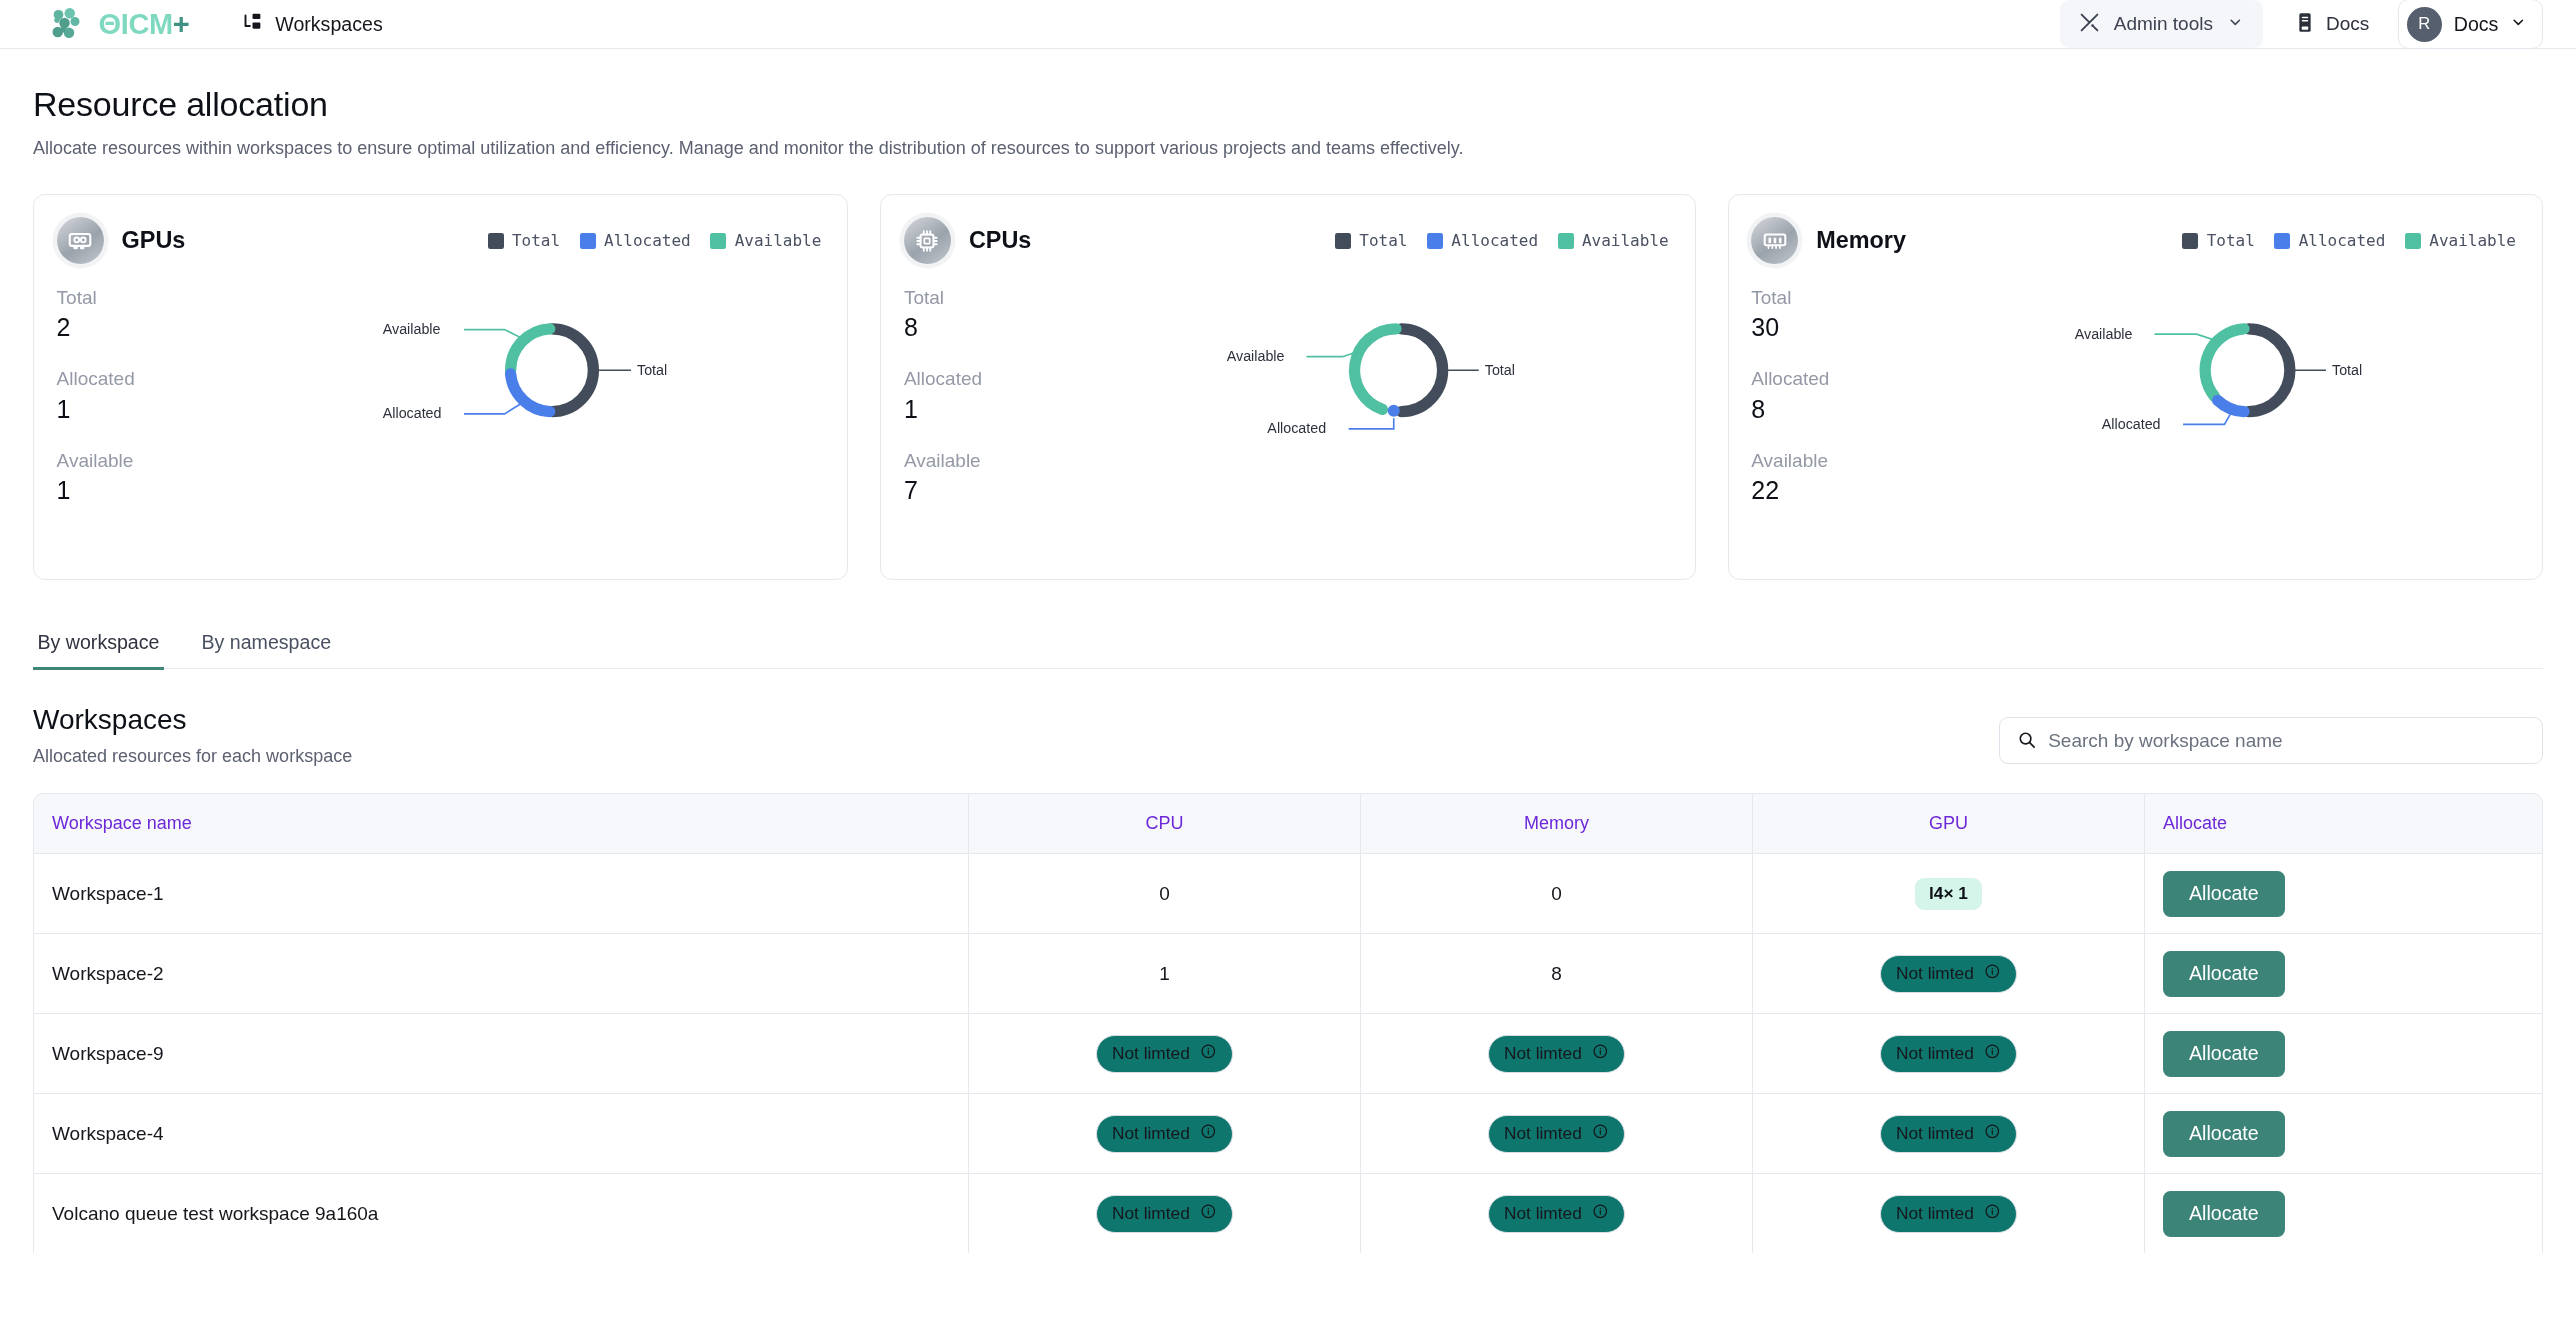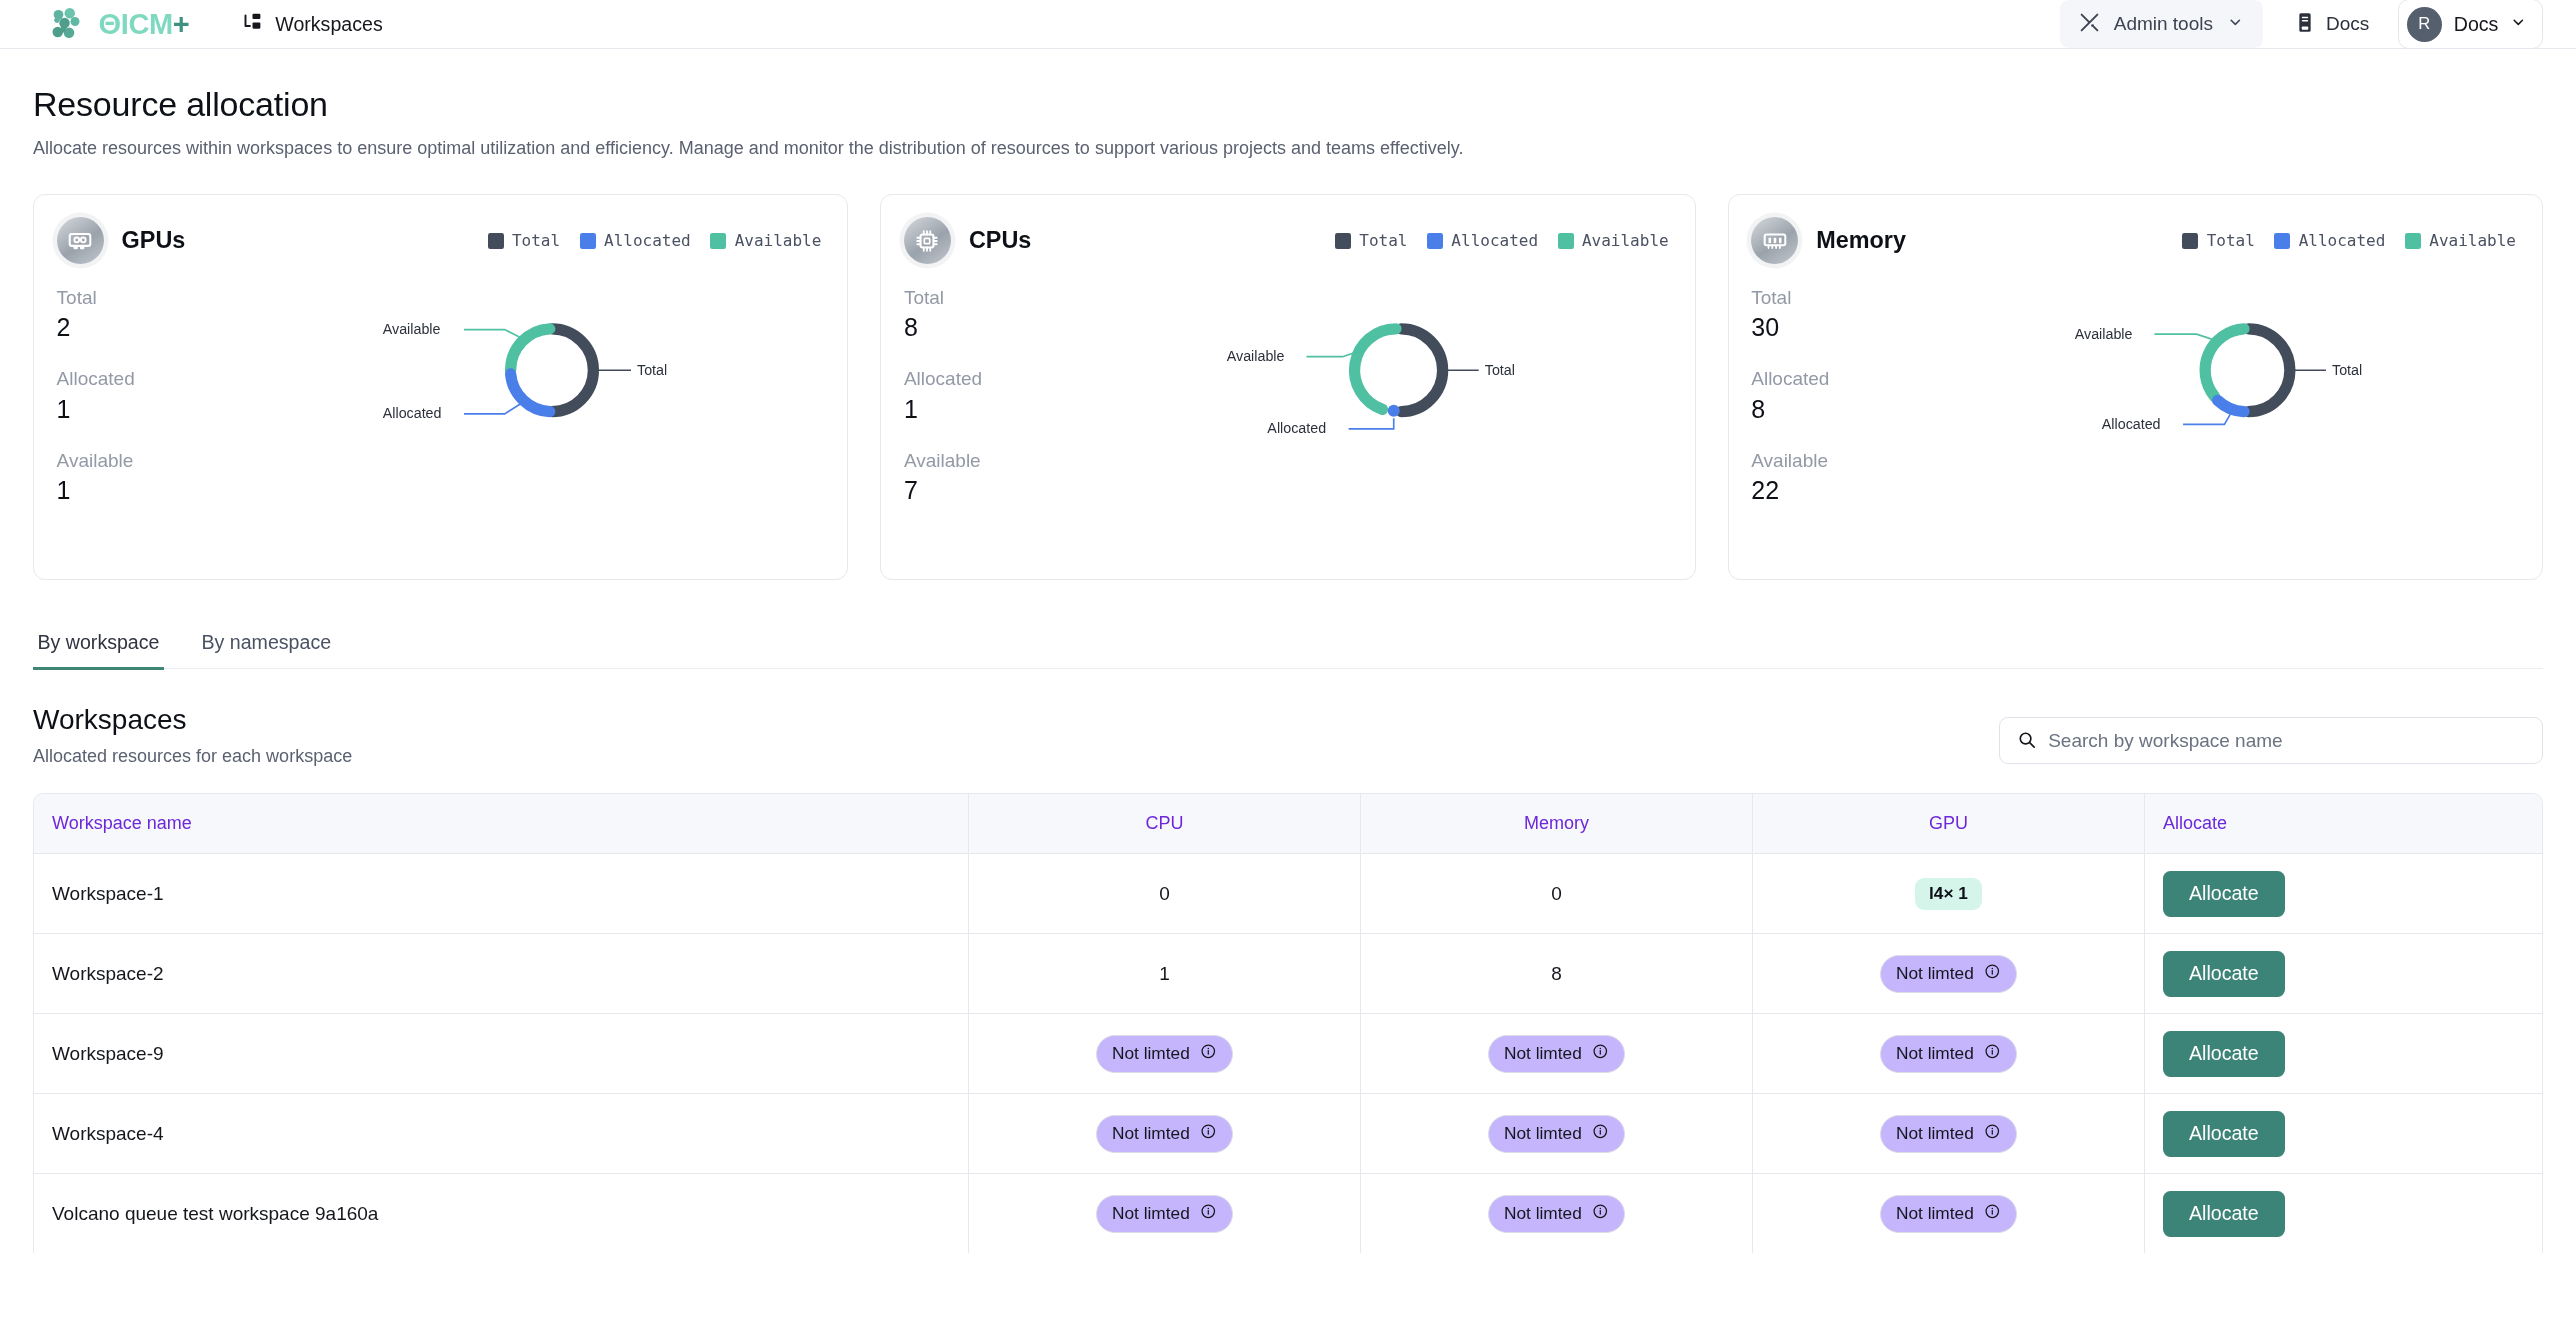--- a/index.html
+++ b/index.html
@@ -164,21 +164,21 @@
     font-size: 19px; color: #15171c;
   }
   .tcell:last-child { border-right: none; }
   .c-name { width: 935px; }
   .c-cpu, .c-mem, .c-gpu { width: 392px; justify-content: center; }
   .c-alloc { flex: 1; }
 
   .pill-lim {
     display: inline-flex; align-items: center; gap: 10.6px;
     border: 0.8px solid #d9dde5;
-    background: #c4b5fd;
+    background: #0f766e;
     border-radius: 753px;
     padding: 6.8px 15px;
     font-size: 17.3px; color: #15171c;
     cursor: pointer;
   }
   .pill-gpu {
     display: inline-flex; align-items: center;
     background: #d6f5ea;
     border-radius: 9px;
     padding: 5.3px 13.6px;

